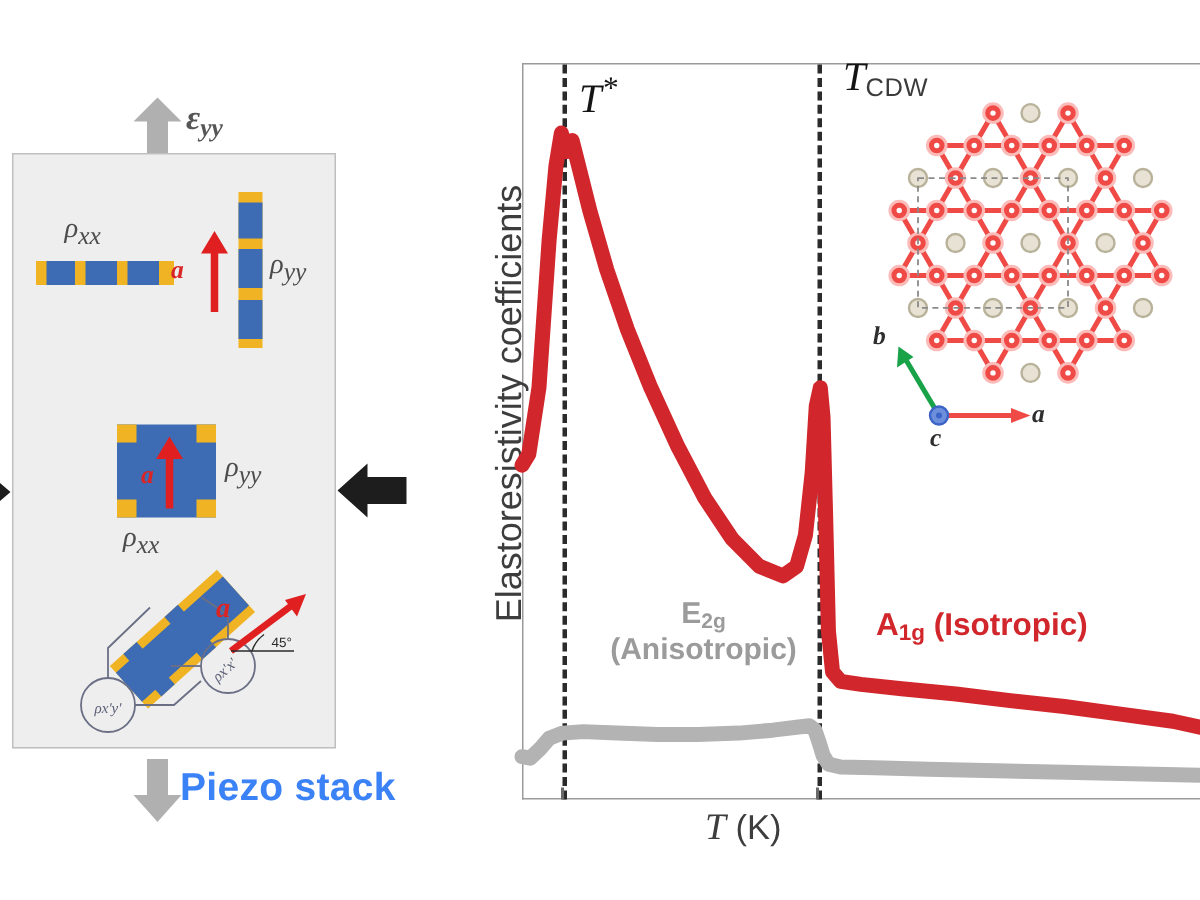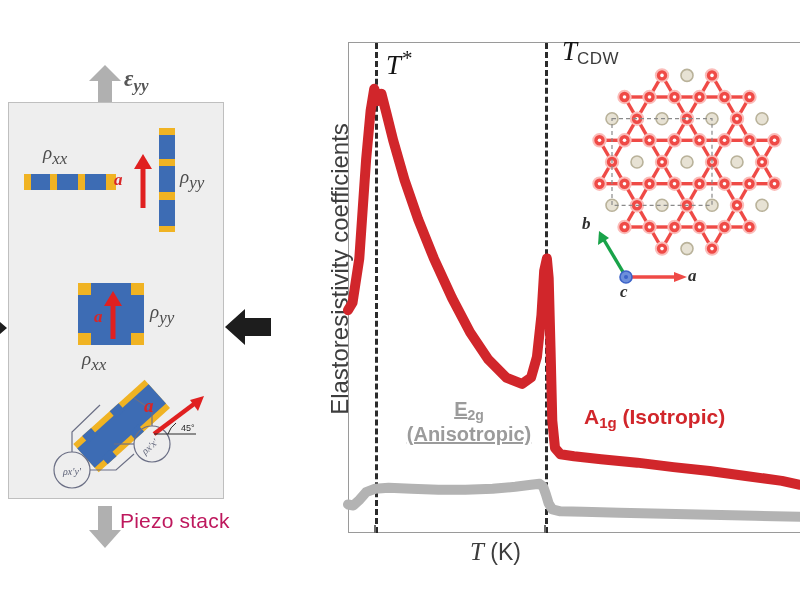--- a/index.html
+++ b/index.html
@@ -67,24 +67,25 @@
   }
   .eps-label .sub {
     font-size: 17px;
     vertical-align: -0.28em;
     font-style: italic;
   }
   .piezo-label {
     position: absolute;
     left: 120px;
     top: 481px;
-    font-size: 21px;
-    color: #be185d;
+    font-size: 26px;
+    color: #3b82f6;
     white-space: nowrap;
     letter-spacing: 0.2px;
+    font-weight: bold;
   }
   .black-arrow-left {
     position: absolute;
     left: 224px;
     top: 277px;
     width: 48px;
     height: 44px;
   }
   .black-arrow-right {
     position: absolute;
@@ -211,21 +212,20 @@
     font-weight: bold;
     line-height: 1.12;
   }
   #ann-e2g {
     left: 104px;
     top: 398px;
     width: 150px;
     text-align: center;
     font-size: 20px;
     color: #9b9b9b;
-    text-decoration: underline;
   }
   #ann-e2g .sub { font-size: 14px; vertical-align: -0.25em; }
   #ann-a1g {
     left: 294px;
     top: 405px;
     font-size: 21px;
     color: #d1262b;
   }
   #ann-a1g .sub { font-size: 15px; vertical-align: -0.25em; }
 

